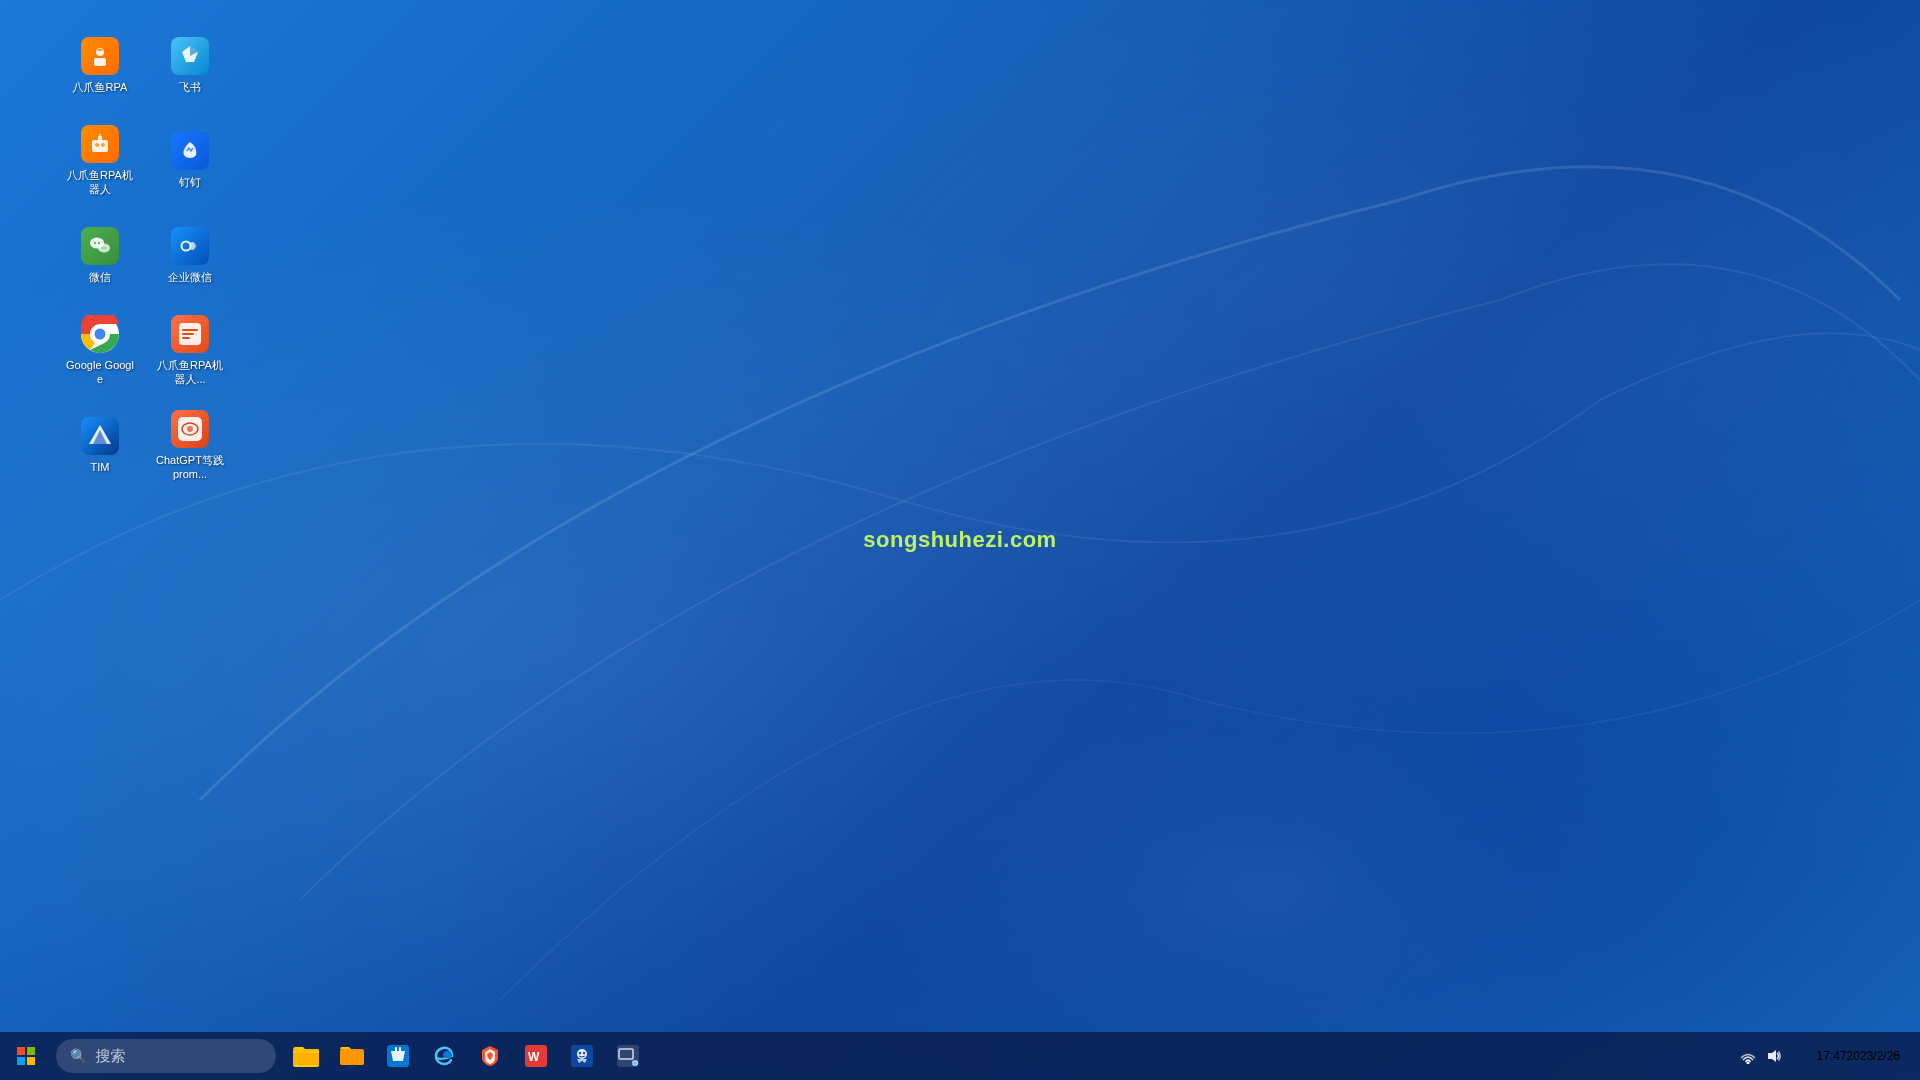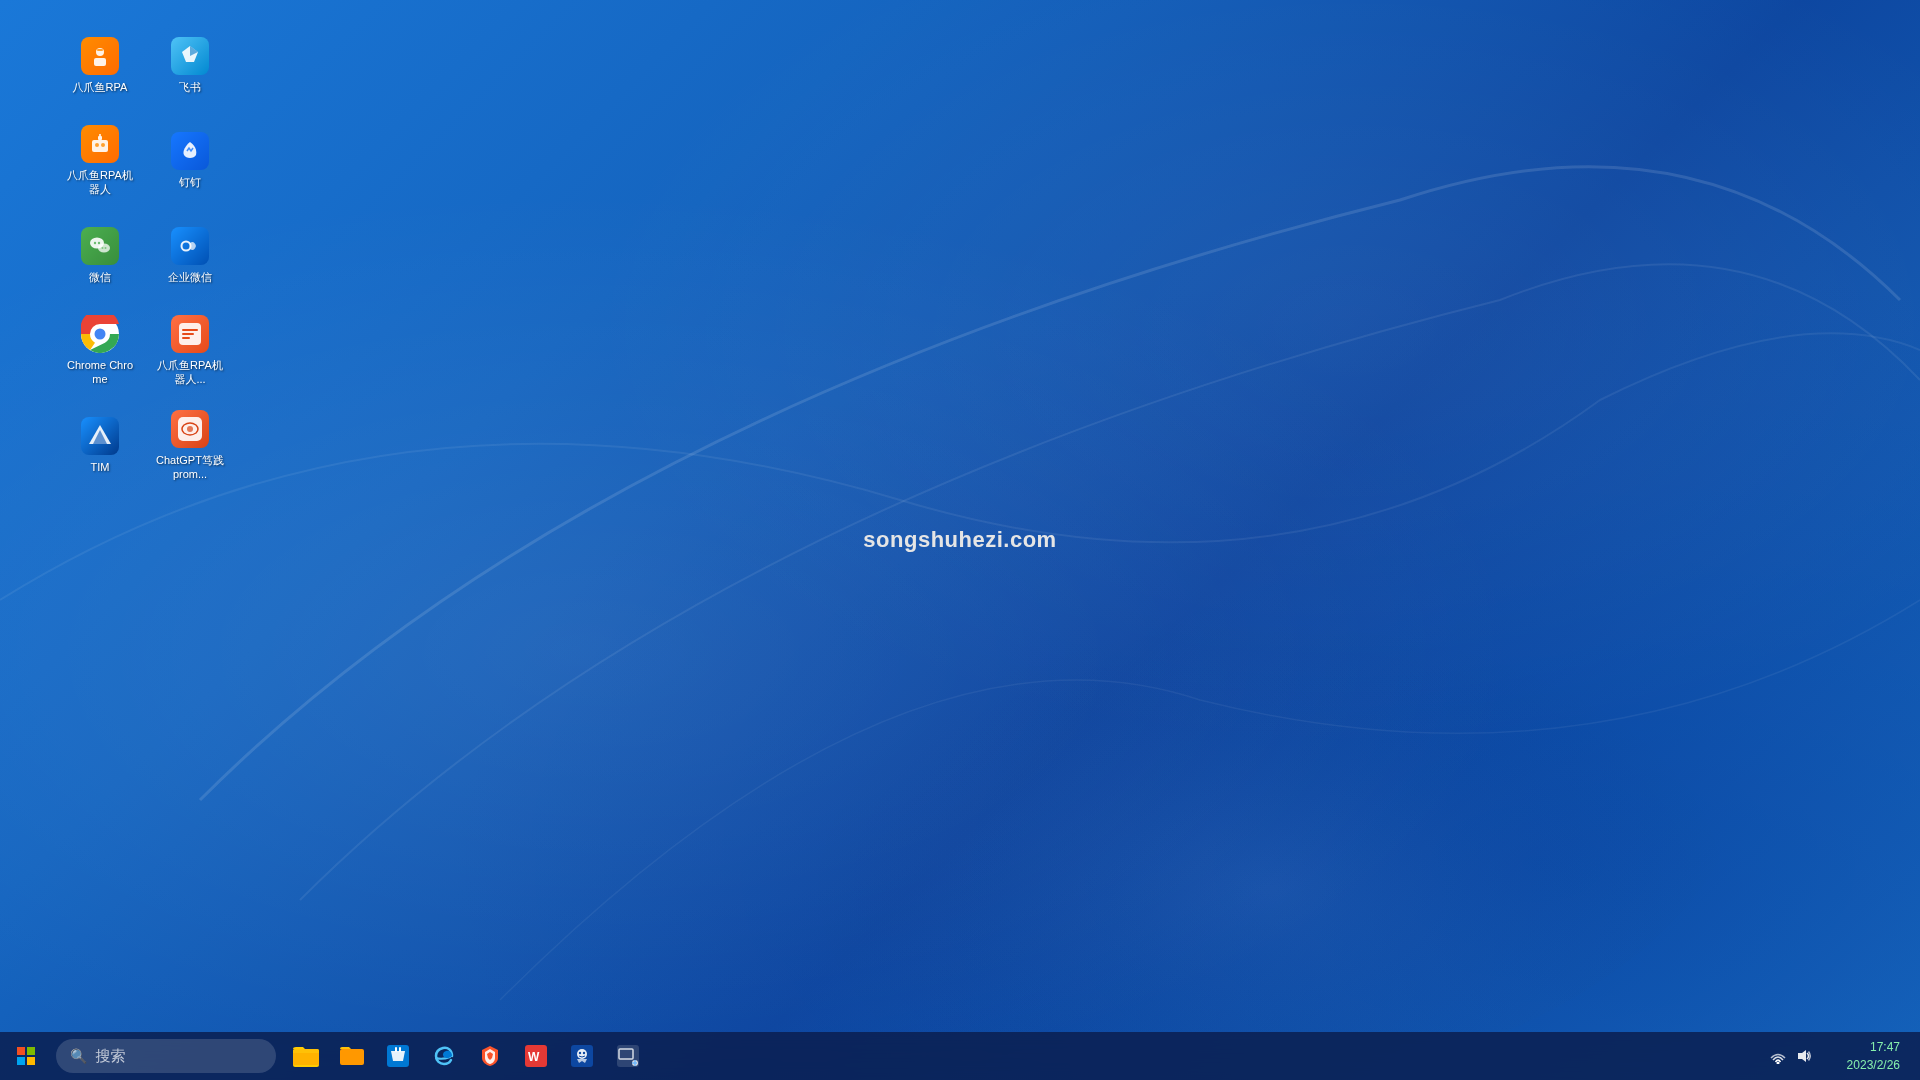--- a/index.html
+++ b/index.html
@@ -73,21 +73,21 @@
       text-shadow: 1px 1px 2px rgba(0,0,0,0.6);
       word-break: break-all;
     }
 
     
     .watermark {
       position: absolute;
       top: 50%;
       left: 50%;
       transform: translate(-50%, -50%);
-      color: #e5e5e5;
+      color: #bef264;
       font-size: 22px;
       font-weight: bold;
       z-index: 10;
       letter-spacing: 0.5px;
     }
 
     
     .taskbar {
       position: absolute;
       bottom: 0;
@@ -168,23 +168,23 @@
       width: 20px;
       height: 20px;
       display: flex;
       align-items: center;
       justify-content: center;
       cursor: pointer;
     }
 
     .tray-datetime {
       display: flex;
-      flex-direction: column;
+      flex-direction: row;
       align-items: flex-end;
-      color: #86efac;
+      color: #000000;
       font-size: 12px;
       line-height: 1.5;
       cursor: pointer;
       padding: 0 8px;
       margin-left: 17px;
     }
 
     
     .rpa-icon {
       background: linear-gradient(135deg, #ff8c00, #ff6b00);
@@ -381,21 +381,21 @@
         <path d="M19 19 m-5 8.66 a10 10 0 0 1-5-8.66 L0 19 A19 19 0 0 0 9 35 Z" fill="#FBBC05"></path>
 
         <path d="M19 9 L29 9 A10 10 0 0 1 29 29 Z" fill="#EA4335" opacity="0"></path>
 
         <circle cx="19" cy="19" r="7" fill="white"></circle>
         <circle cx="19" cy="19" r="5.5" fill="#4285F4"></circle>
 
         <path d="M9 9 L19 9 A10 10 0 0 0 9 19 Z" fill="rgba(234,67,53,0.0)"></path>
       </svg>
     </div>
-    <span class="icon-label">Chrome Chrome</span>
+    <span class="icon-label">Google Google</span>
   </div>
 
   <div class="desktop-icon">
     <div class="icon-img">
       <div class="yunyantai-icon">
         <svg width="26" height="26" viewBox="0 0 26 26">
           <rect x="2" y="2" width="22" height="22" rx="4" fill="rgba(255,255,255,0.9)"></rect>
           <rect x="5" y="8" width="16" height="2" rx="1" fill="#e64a19"></rect>
           <rect x="5" y="12" width="12" height="2" rx="1" fill="#e64a19"></rect>
           <rect x="5" y="16" width="8" height="2" rx="1" fill="#e64a19"></rect>

